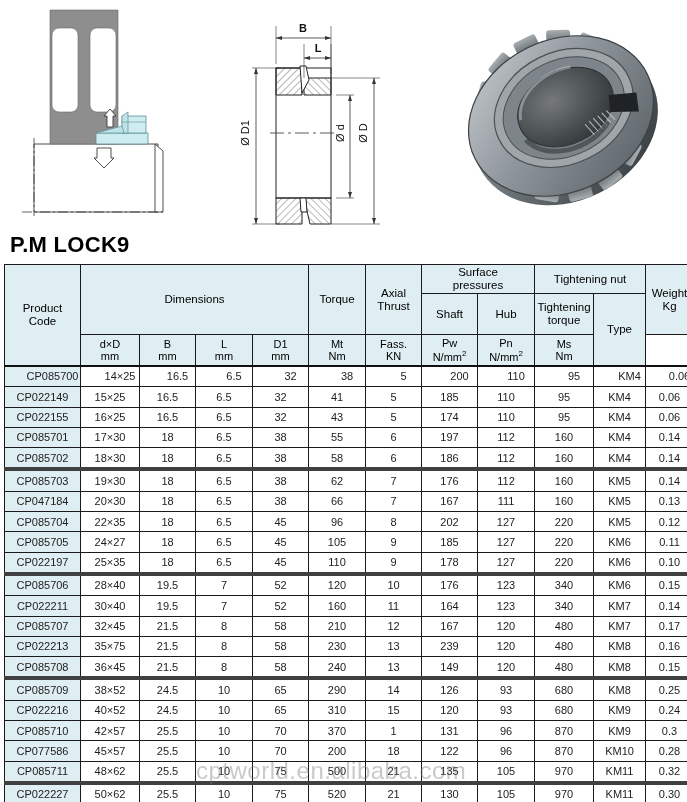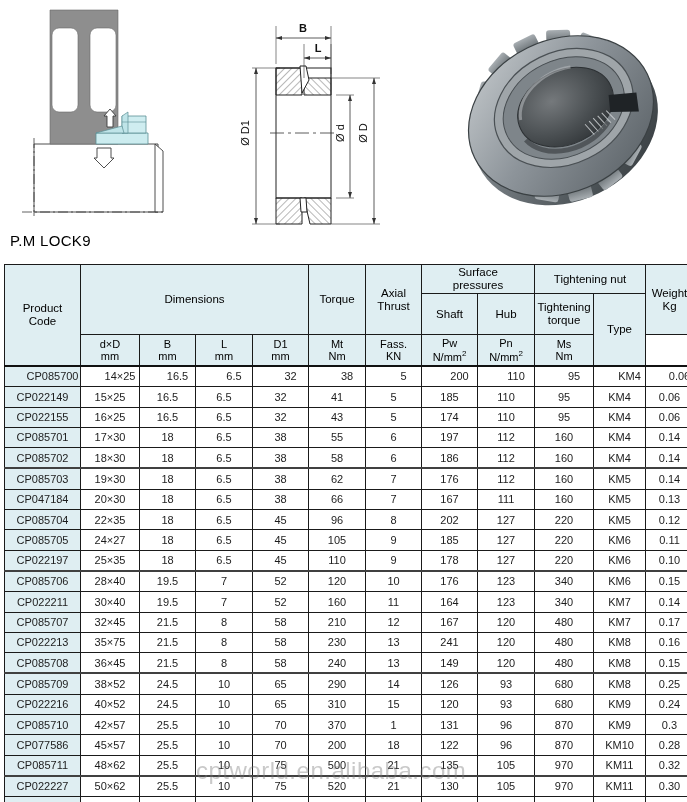--- a/index.html
+++ b/index.html
@@ -28,22 +28,22 @@
   }
   #drawing-application { left: 0;   width: 232px; height: 228px; }
   #drawing-section     { left: 232px; width: 200px; height: 228px; }
   #drawing-photo       { left: 436px; width: 251px; height: 228px; }
 
   
   #page-title {
     position: absolute;
     left: 10px;
     top: 232px;
-    font-size: 15px;
-    font-weight: normal;
+    font-size: 22px;
+    font-weight: bold;
     letter-spacing: 0.3px;
   }
 
   
   #spec-table-wrap {
     position: absolute;
     left: 4px;
     top: 264px;
     width: 679px;
   }
@@ -81,21 +81,21 @@
   tbody td {
     height: 19.3px;
     font-size: 11px;
     color: #1c1c1c;
   }
   tbody td.code {
     background: #dfeef2;
     font-size: 11px;
   }
   tbody tr.group-end td {
-    border-bottom: 2px solid #404040;
+    border-bottom: 4px solid #404040;
   }
   tbody tr:first-child td {
     border-top: 2px solid #111;
     padding-left: 20px;
   }
 
   
   col.c-code { width: 76px; }
   col.c-dd   { width: 59px; }
   col.c-b    { width: 56px; }
@@ -600,21 +600,21 @@
           <td>0.17</td>
         </tr>
         <tr>
           <td class="code">CP022213</td>
           <td>35×75</td>
           <td>21.5</td>
           <td>8</td>
           <td>58</td>
           <td>230</td>
           <td>13</td>
-          <td>241</td>
+          <td>239</td>
           <td>120</td>
           <td>480</td>
           <td>KM8</td>
           <td>0.16</td>
         </tr>
         <tr class="group-end">
           <td class="code">CP085708</td>
           <td>36×45</td>
           <td>21.5</td>
           <td>8</td>

